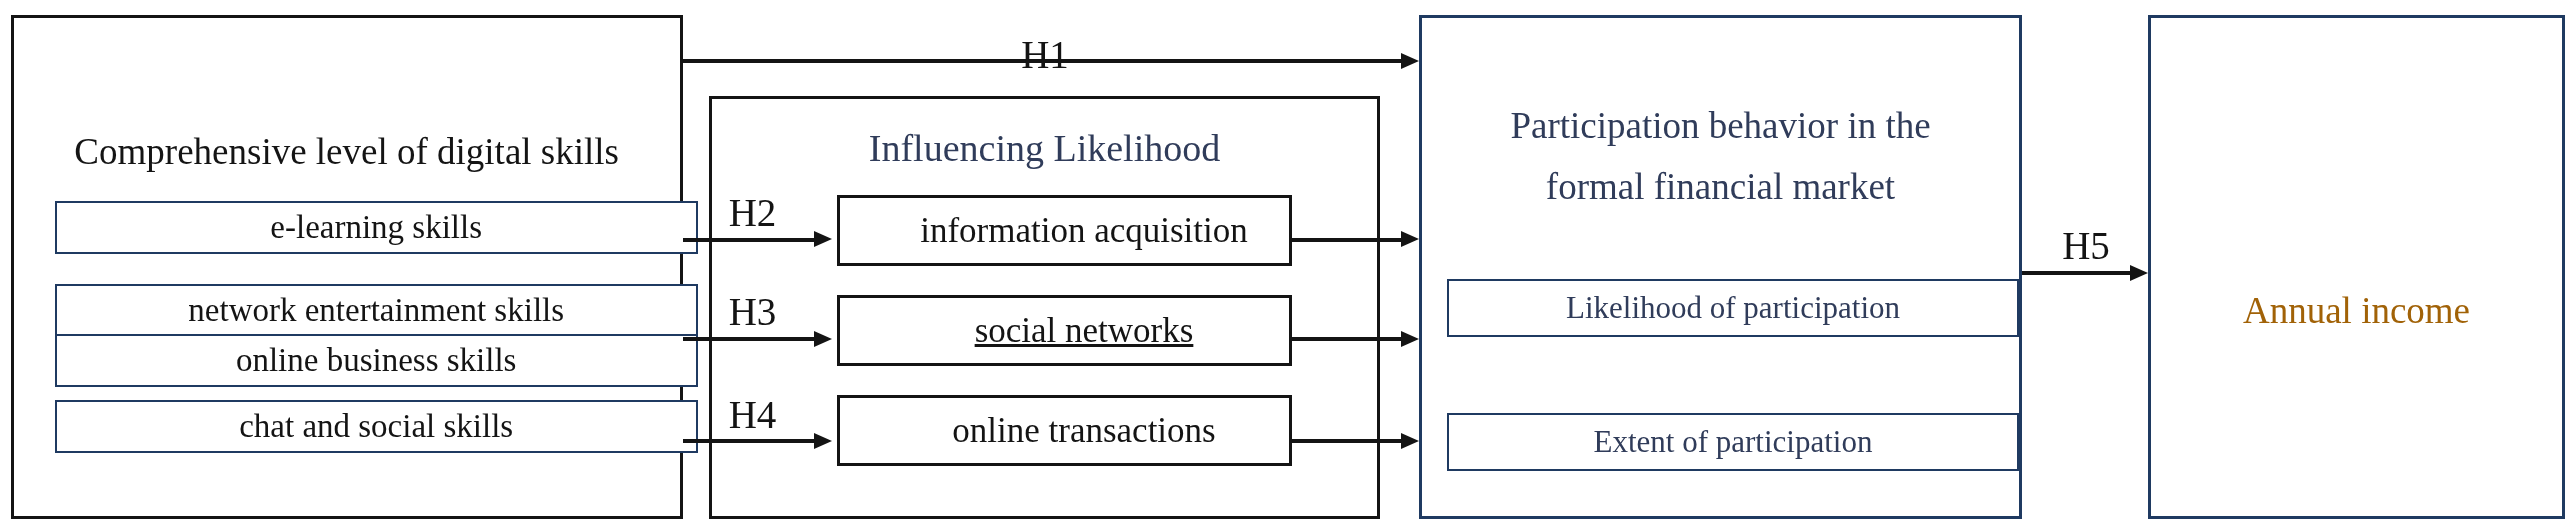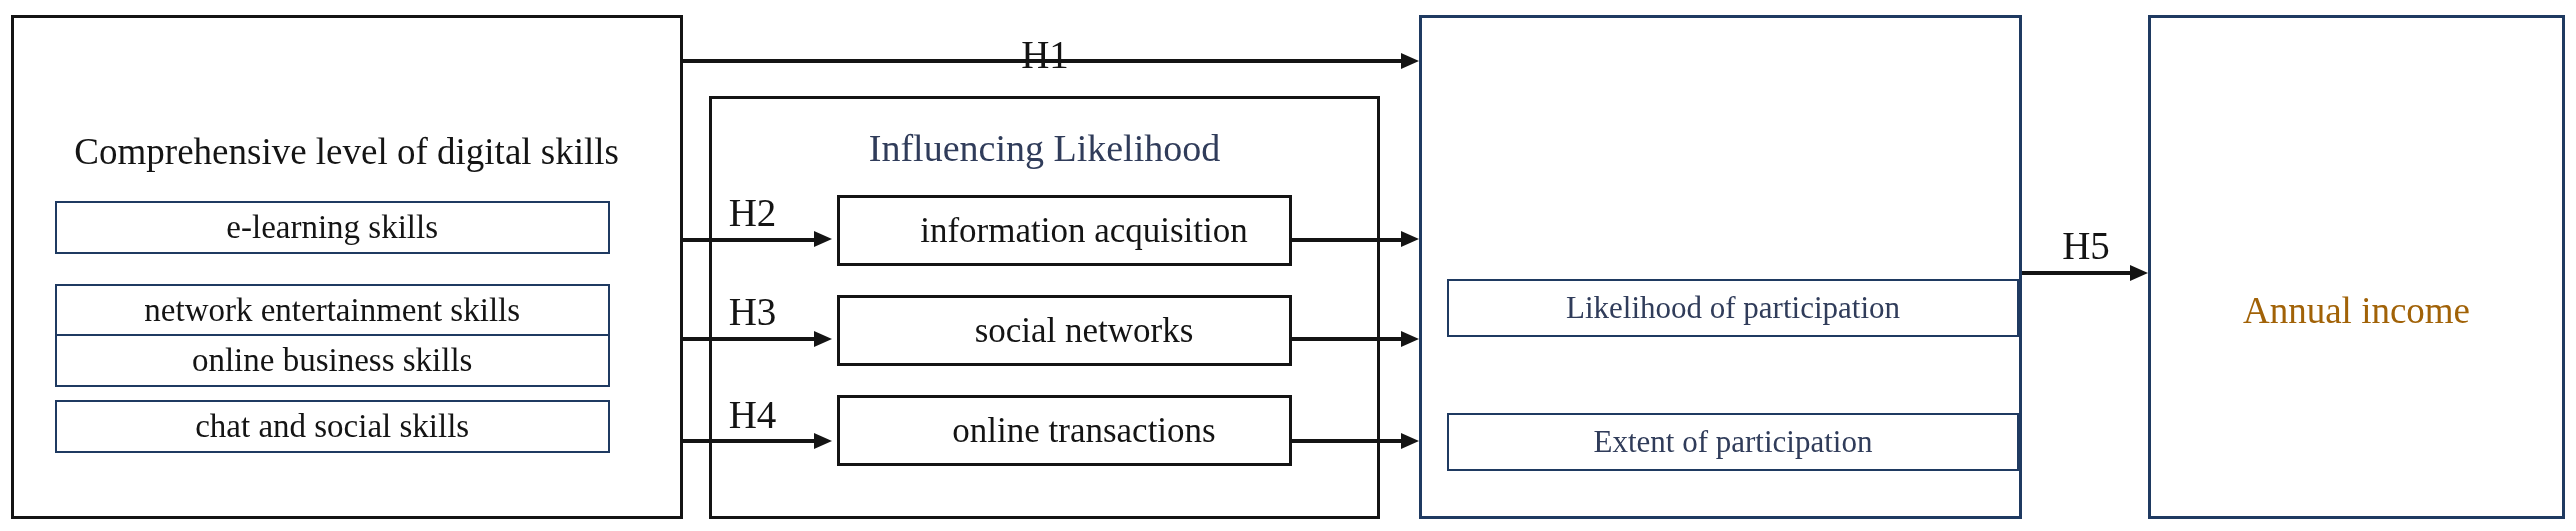--- a/index.html
+++ b/index.html
@@ -34,25 +34,25 @@
   .income-text{
     position:absolute;left:0;right:0;top:263px;
     text-align:center;font-size:37px;line-height:60px;color:#a16207;
   }
 
   
   .sub{
     position:absolute;display:flex;align-items:center;justify-content:center;
     background:#fff;box-sizing:border-box;white-space:nowrap;
   }
-  .left-sub{left:41px;width:555px;height:53px;font-size:33px;color:#141414;}
+  .left-sub{left:41px;width:643px;height:53px;font-size:33px;color:#141414;}
   .ls-1{top:183px;} .ls-2{top:266px;} .ls-3{top:316px;} .ls-4{top:382px;}
 
   .mech-sub{left:125px;width:455px;height:71px;font-size:35px;color:#141414;}
-  .ms-1{top:96px;} .ms-2{top:196px;} .ms-3{top:296px;}
+  .ms-1{top:96px;} .ms-2{top:196px;text-decoration:underline;} .ms-3{top:296px;}
 
   .part-sub{left:25px;width:572px;height:58px;font-size:31px;color:var(--navy-text,#303c5a);}
   .ps-1{top:261px;} .ps-2{top:395px;}
 
   
   .arrow-line{position:absolute;height:4.4px;background:var(--ink,#141414);z-index:6;}
   .arrow-head{
     position:absolute;width:0;height:0;z-index:6;
     border-top:8.2px solid transparent;border-bottom:8.2px solid transparent;
     border-left:18.3px solid var(--ink,#141414);
@@ -116,20 +116,24 @@
     </div>
     <div class="sub black-border mech-sub ms-2">
       <span>social networks</span>
     </div>
     <div class="sub black-border mech-sub ms-3">
       <span>online transactions</span>
     </div>
   </div>
 
   <div class="box navy-border-5 part-box">
+    <div class="title part-title">
+      <span>Participation behavior in the</span><br>
+      <span>formal financial market</span>
+    </div>
     <div class="sub navy-border-4 part-sub ps-1">
       <span>Likelihood of participation</span>
     </div>
     <div class="sub navy-border-4 part-sub ps-2">
       <span>Extent of participation</span>
     </div>
   </div>
 
   <div class="box navy-border-5 income-box">
     <div class="income-text">

